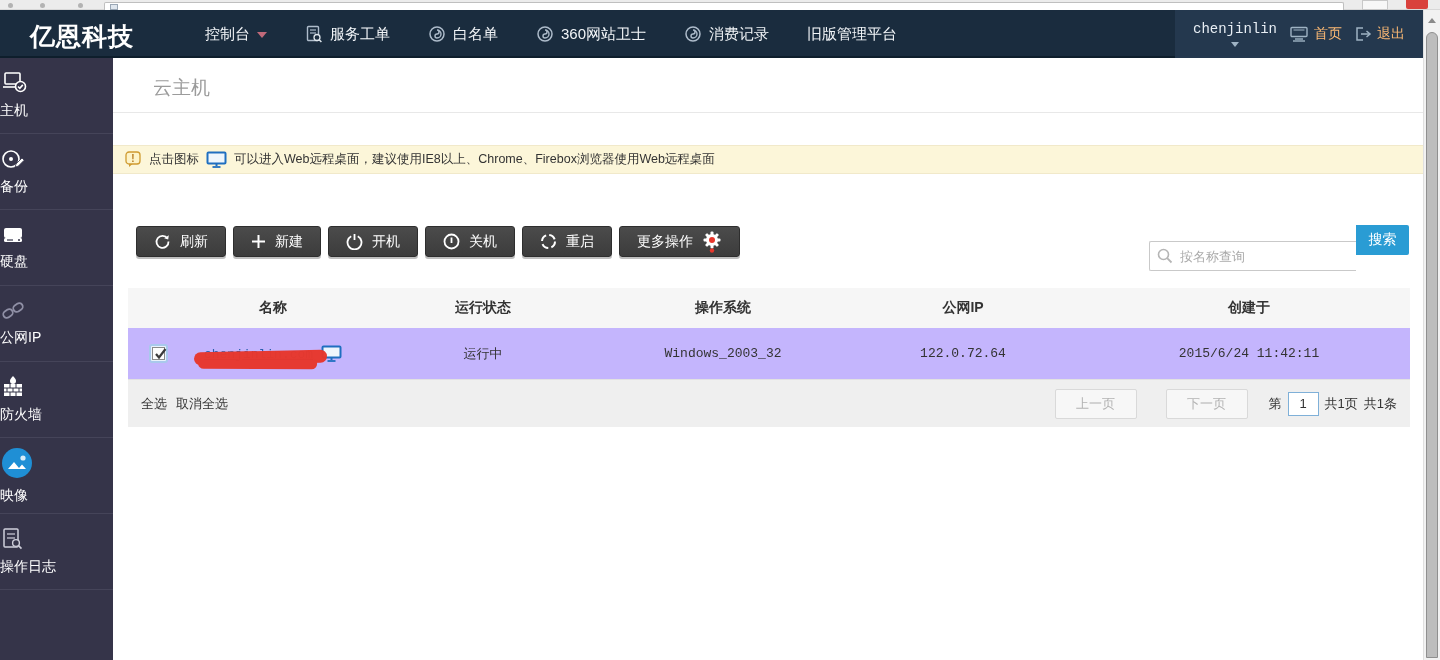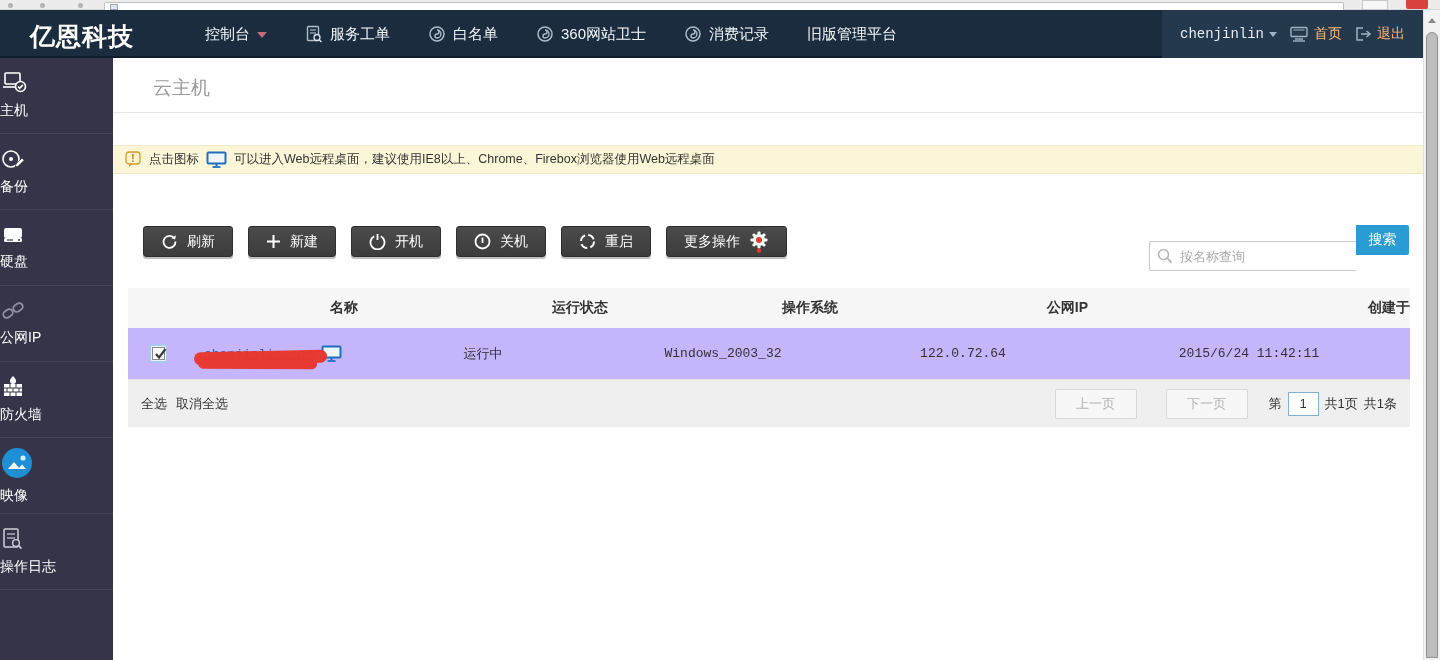--- a/index.html
+++ b/index.html
@@ -36,21 +36,21 @@
   .nav-items { position:absolute; left:205px; top:0; height:48px; display:flex;
     align-items:center; gap:38px; }
   .nav-item { display:flex; align-items:center; gap:7px; color:#f2f5f8;
     font-size:15px; cursor:pointer; white-space:nowrap; }
   .nav-item svg { display:block; }
   .chev { width:0; height:0; border-left:5px solid transparent;
     border-right:5px solid transparent; border-top:6px solid #c06a7a; margin-top:2px; }
   .user-area { position:absolute; right:0; top:0; height:48px; background:#24384e;
     display:flex; align-items:center; gap:12px; padding:0 18px; }
   .user-name { color:#e8eef4; font-size:14px;
-    font-family:"Liberation Mono","DejaVu Sans Mono",monospace; display:flex; align-items:center; gap:5px; }
+    font-family:"Liberation Mono","DejaVu Sans Mono",monospace; display:flex; align-items:center; gap:5px;flex-direction:column; }
   .chev-sm { width:0; height:0; border-left:4px solid transparent;
     border-right:4px solid transparent; border-top:5px solid #9fb3c4; }
   .user-link { color:#fdba74; font-size:14px; display:flex; align-items:center; gap:5px; cursor:pointer; }
 
   
   .sidebar { position:absolute; left:0; top:58px; width:113px; height:602px;
     background:#353449; }
   .side-item { height:76px; display:flex; flex-direction:column; align-items:flex-start;
     justify-content:center; gap:7px; border-bottom:1px solid #454459; cursor:pointer; }
   .side-item .lbl { color:#fff; font-size:14px; }
@@ -61,21 +61,21 @@
     background:#fff; }
   .page-title { position:absolute; left:40px; top:17px; font-size:19px; color:#9b9b9b; }
   .title-divider { position:absolute; left:0; top:54px; width:100%; height:0;
     border-bottom:1px solid #e8e8e8; }
   .notice { position:absolute; left:0; top:87px; width:100%; height:29px;
     background:#fcf6d9; border-top:1px solid #f1e9ca; border-bottom:1px solid #f1e9ca;
     display:flex; align-items:center; gap:7px; padding:0 12px; font-size:12.5px; color:#333; }
   .notice svg { flex:none; display:block; }
 
   
-  .toolbar { position:absolute; left:30px; top:168px; display:flex; gap:15px;align-items:flex-end; }
+  .toolbar { position:absolute; left:23px; top:168px; display:flex; gap:7px;align-items:flex-end; }
   .tbtn { height:31px; padding:0 17px; display:inline-flex; align-items:center; gap:9px;
     background:linear-gradient(#4b4b4b,#3c3c3c); border:1px solid #2e2e2e; border-radius:3px;
     color:#fff; font-size:14px; cursor:pointer; box-shadow:0 2px 0 rgba(0,0,0,.25); }
   .tbtn svg { display:block; }
 
   
   .search { position:absolute; right:14px; top:167px; display:flex; }
   .search-box { position:relative;margin-top:16px; }
   .search-input { width:207px; height:30px; border:1px solid #c9c9c9; border-right:none;
     padding:0 6px 0 30px; font-size:13px; color:#333; outline:none;
@@ -83,21 +83,21 @@
   .search-input::placeholder { color:#aaa; }
   .search-mag { position:absolute; left:8px; top:7px; }
   .search-btn { width:53px; height:30px; background:#2a9cd4; color:#fff; border:none;
     font-size:14px; cursor:pointer; border-radius:0 2px 2px 0; }
 
   
   .table-wrap { position:absolute; left:15px; top:230px; width:1282px; }
   .vm-table { display:table; width:100%; table-layout:fixed; border-collapse:collapse; }
   .tr { display:table-row; }
   .th,.td { display:table-cell; vertical-align:middle; text-align:center; }
-  .th { background:#f6f6f6; height:40px; font-weight:bold; font-size:14px; color:#333;text-align:right; }
+  .th { background:#f6f6f6; height:40px; font-weight:bold; font-size:14px; color:#333; }
   .td { height:51px; font-size:13px; color:#333; background:#c4b5fd; }
   .c0 { width:60px; } .c1 { width:170px; } .c2 { width:250px; }
   .c3 { width:230px; } .c4 { width:250px; } .c5 { width:322px; }
   .mono { font-family:"Liberation Mono","DejaVu Sans Mono",monospace; font-size:13px; }
 
   .cb-ring { display:inline-block; border:2px solid #a9c9ec; border-radius:3px;
     padding:1px; background:#e9f2fb; line-height:0; cursor:pointer; }
   .cb { display:inline-block; width:13px; height:13px; background:#fdfdfd;
     border:1px solid #8a8a8a; position:relative; }
   .cb svg { position:absolute; left:0; top:-2px; }

